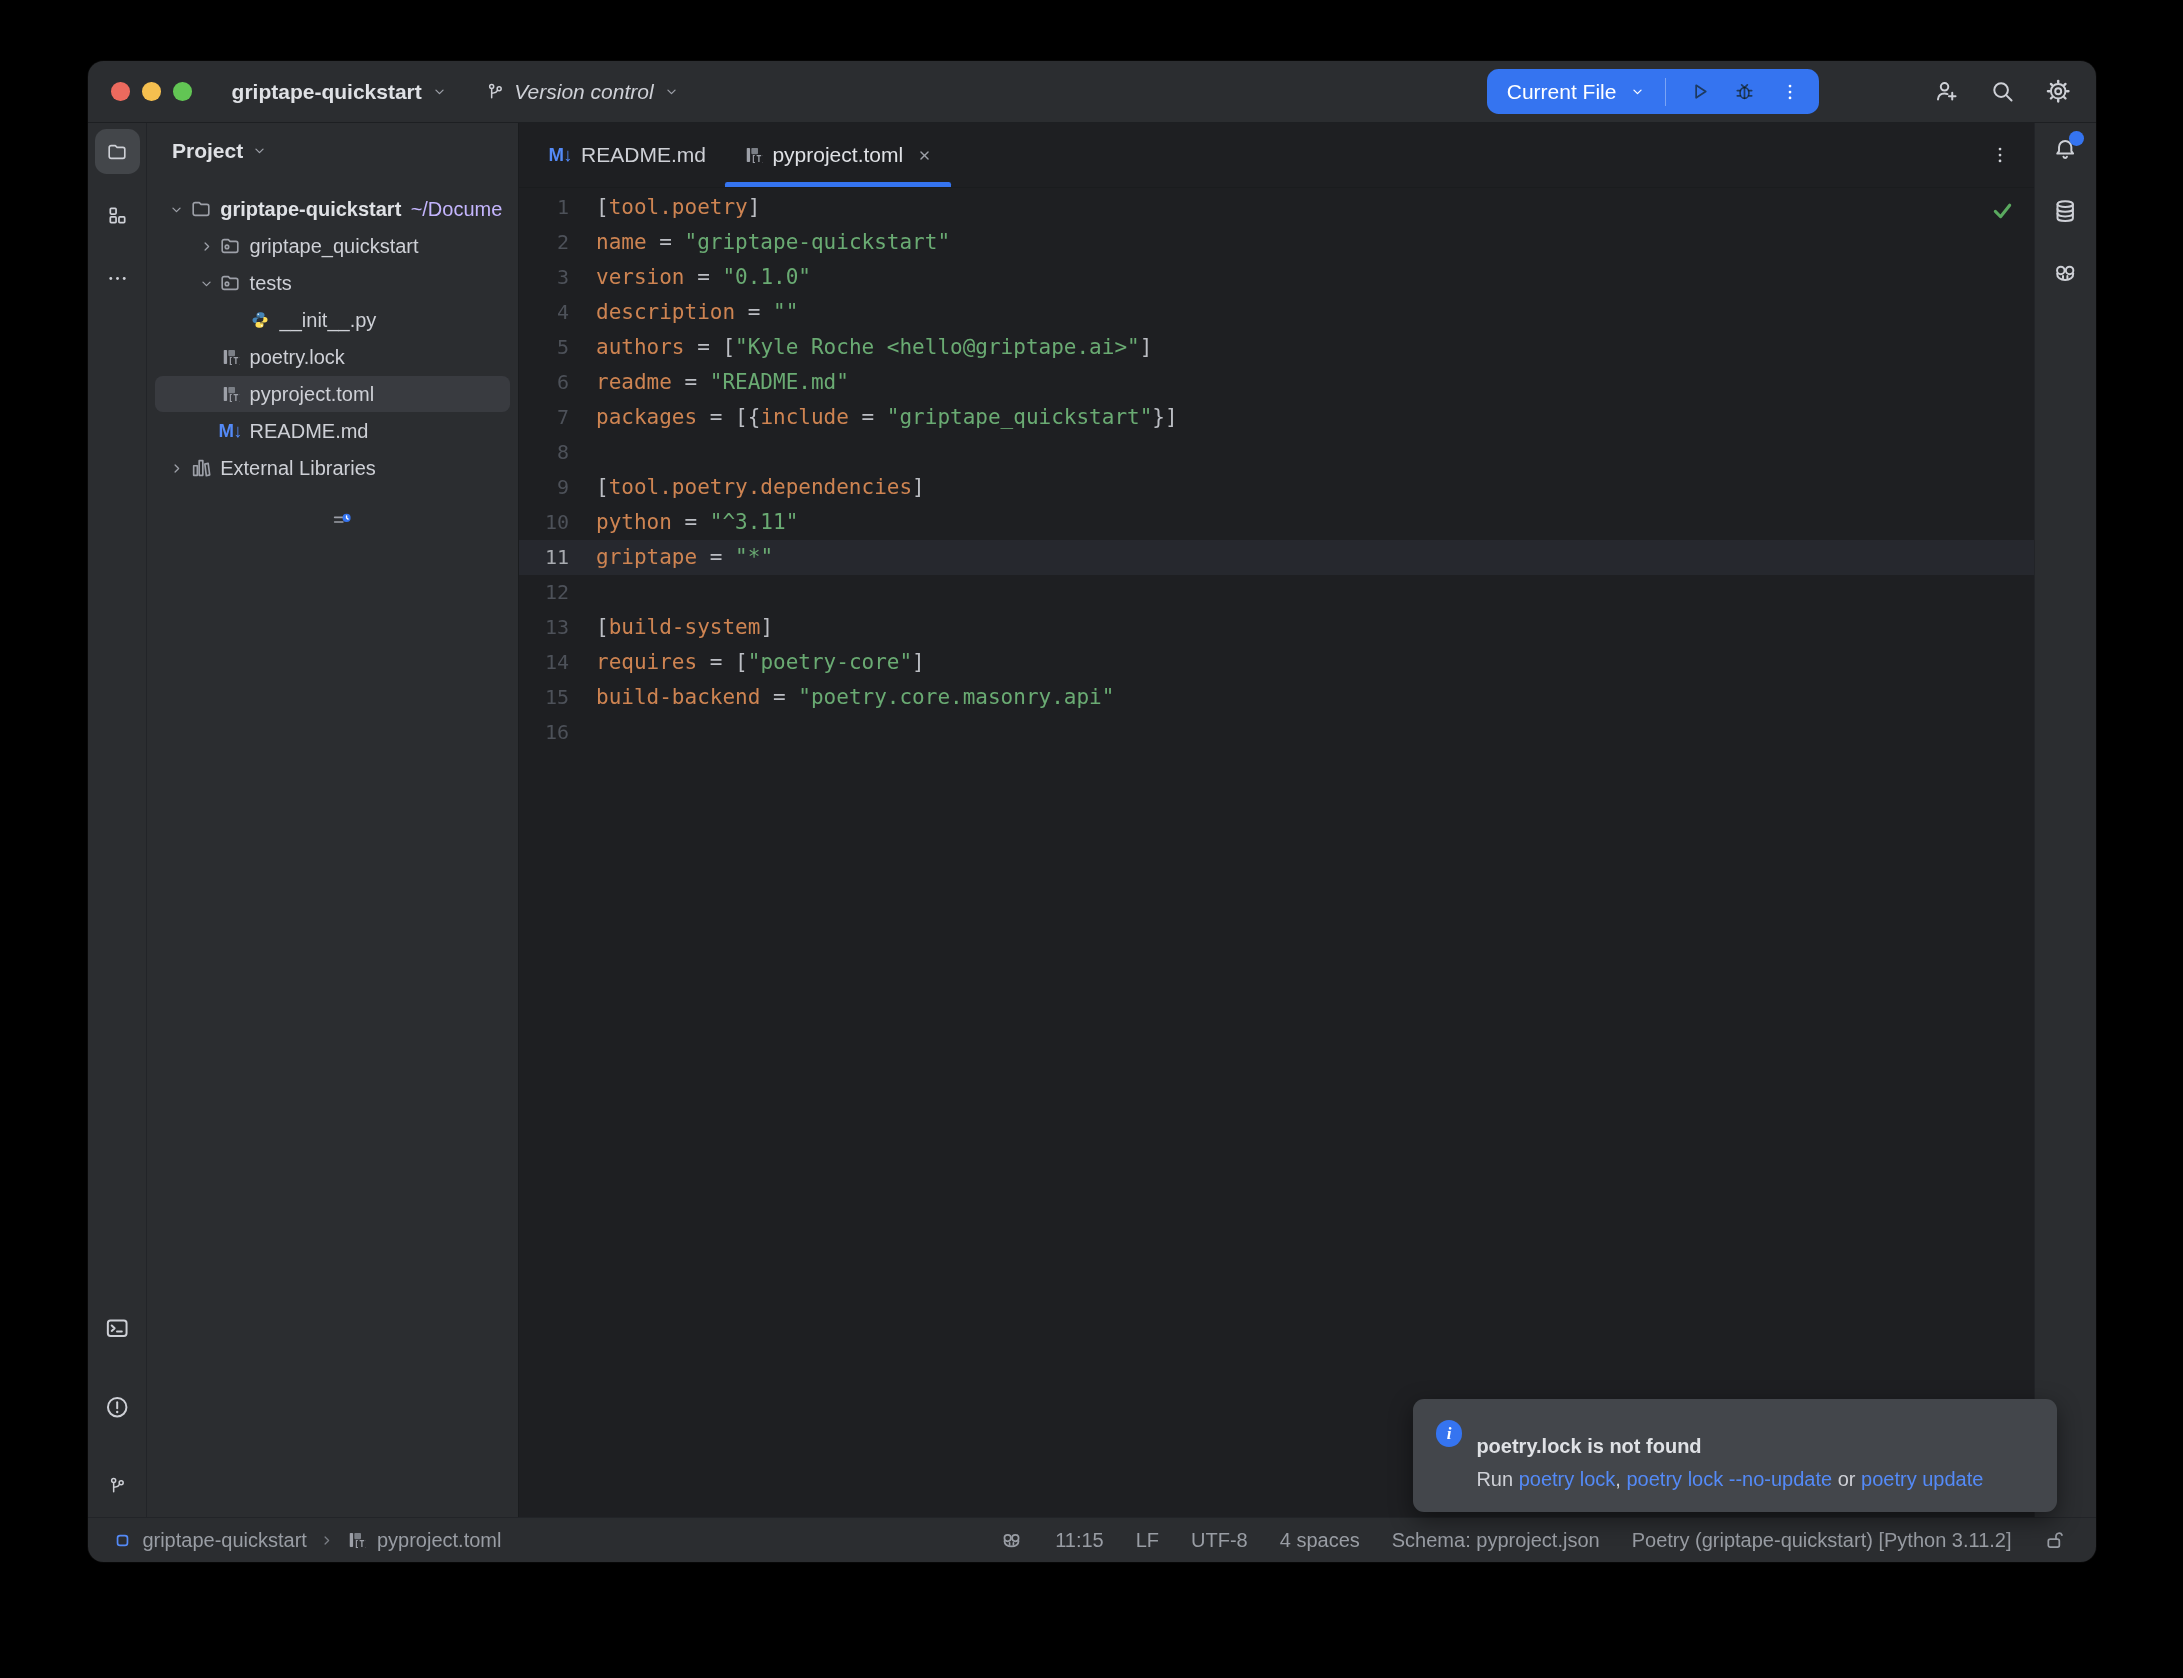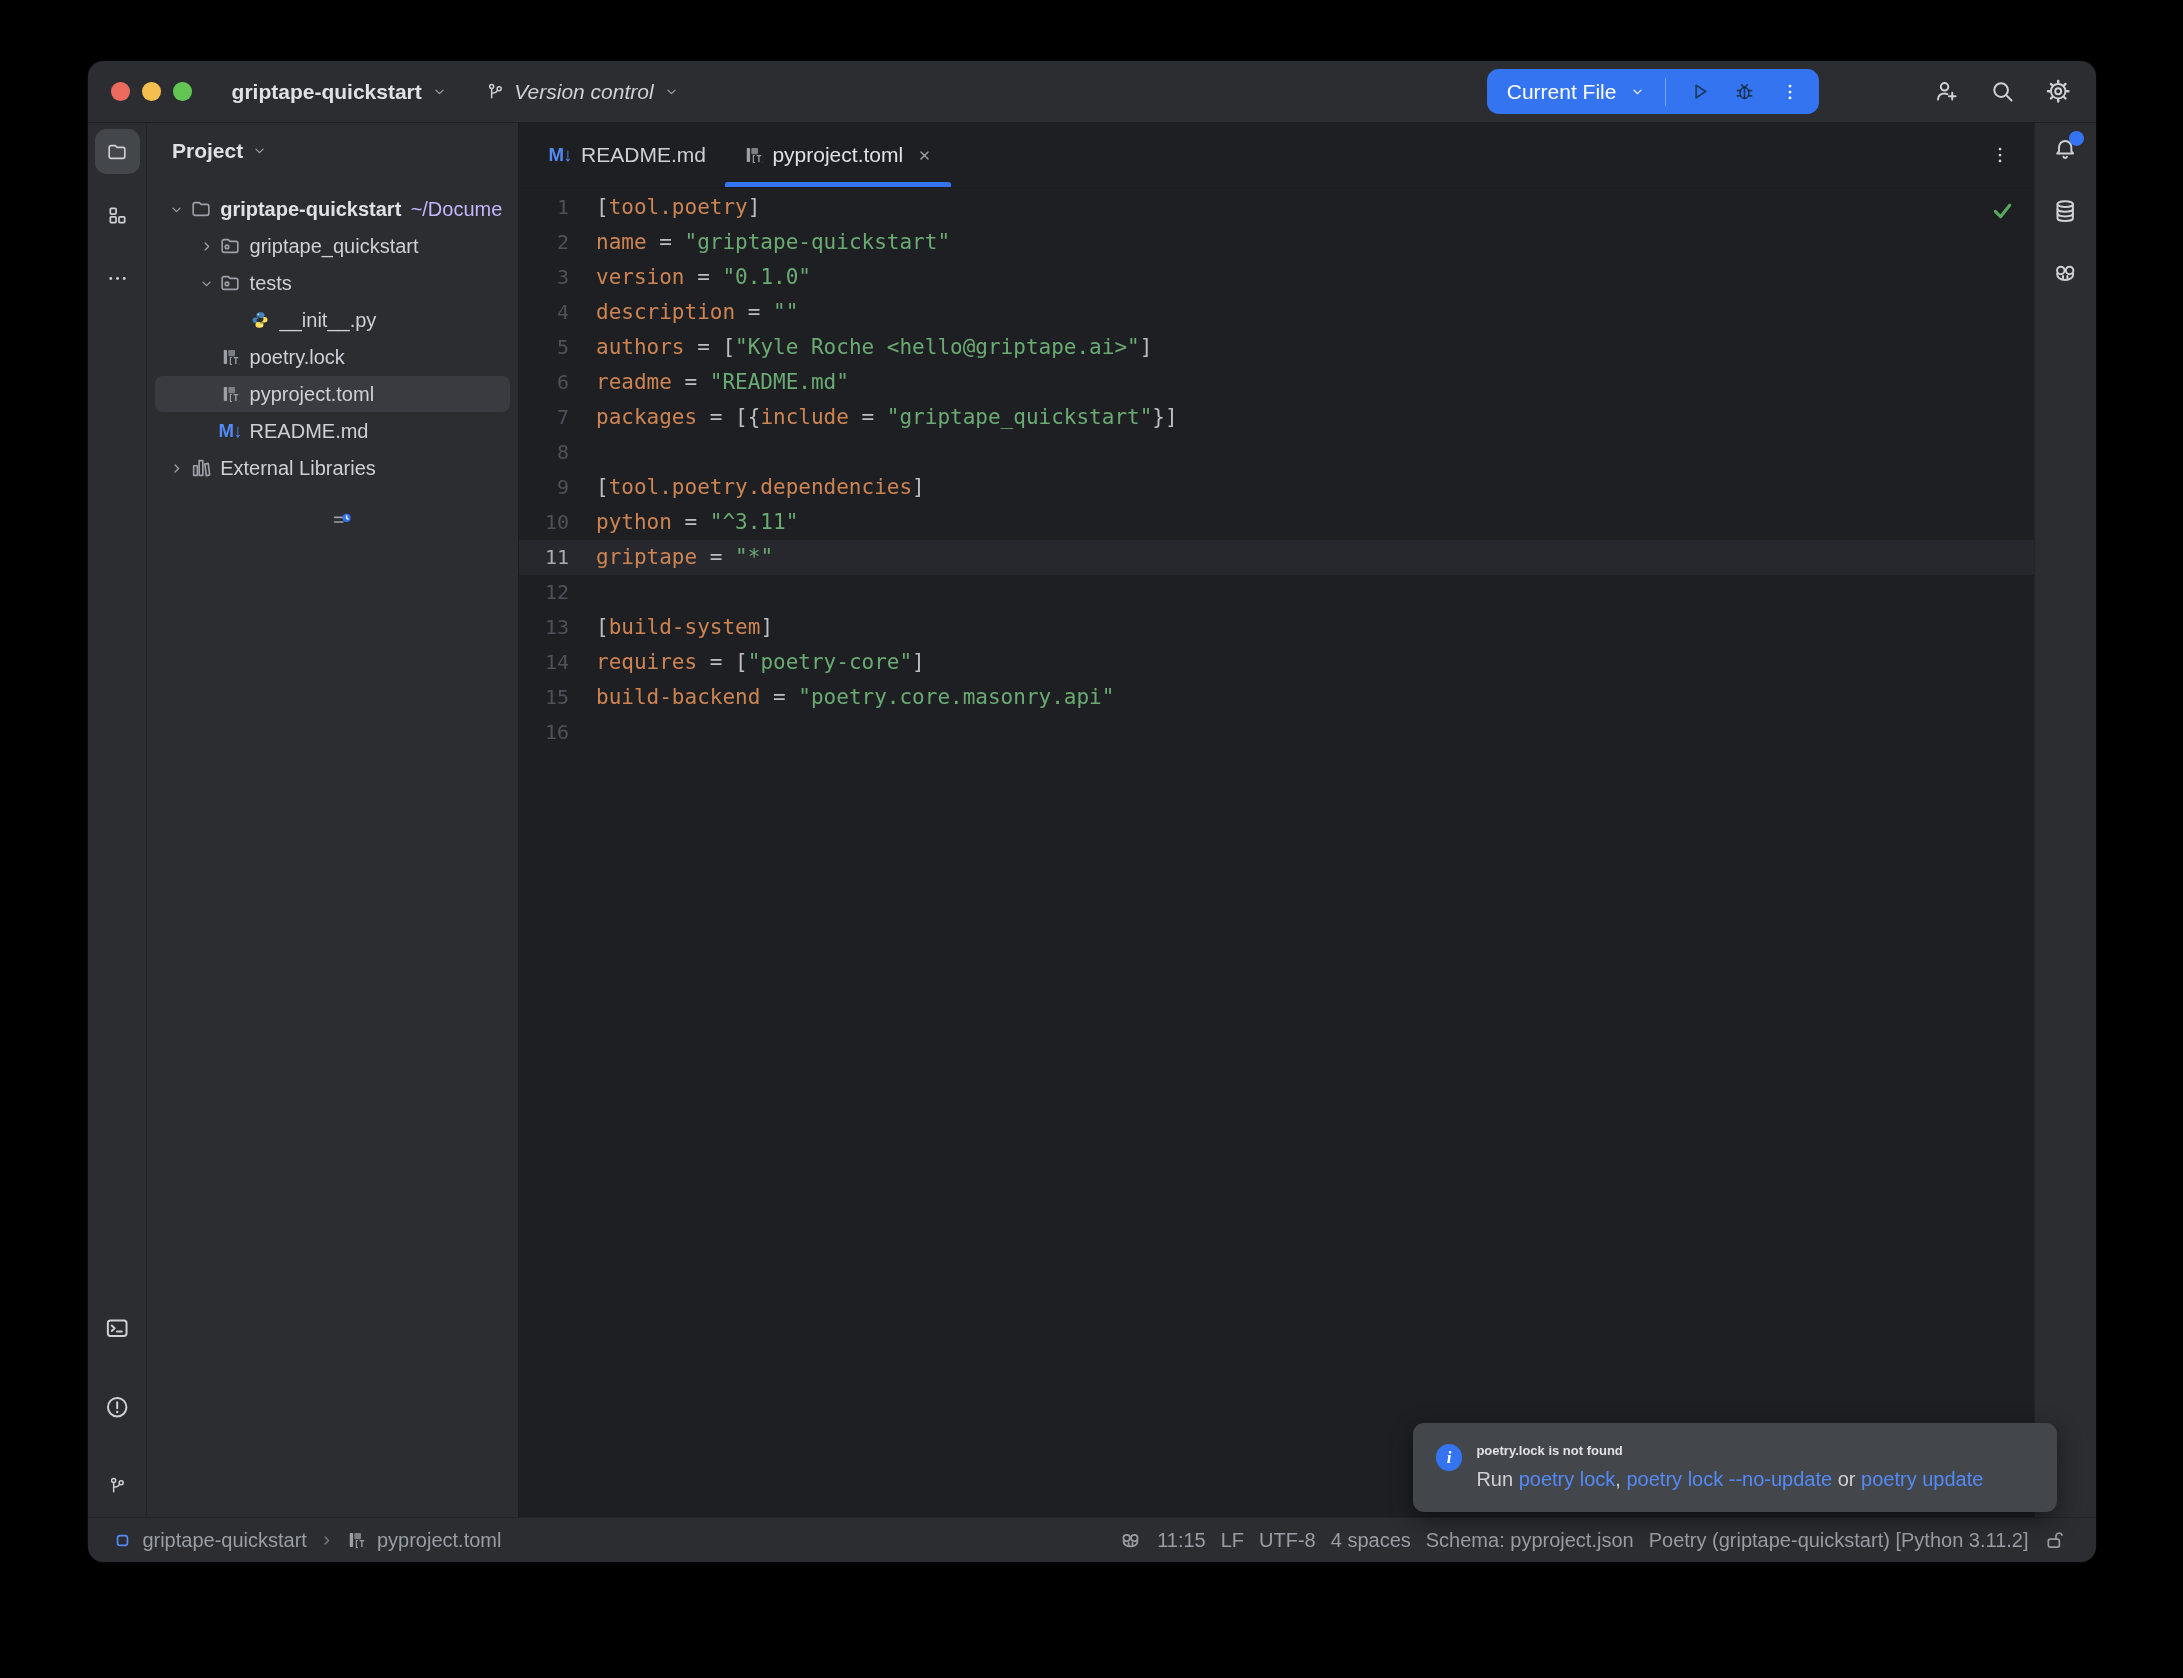--- a/index.html
+++ b/index.html
@@ -75,29 +75,29 @@
   .tk-k{color:#ce8452;margin-top:10px;}
   .tk-s{color:#6aab73;}
   .tk-p{color:#bcbec4;}
   .inspect-check{position:absolute;top:11px;right:20px;color:#5aa95f;}
   
   .balloon{position:absolute;right:39px;bottom:50px;width:598px;background:#43464b;border-radius:11px;
            padding:20px 23px;display:flex;gap:14px;box-shadow:0 7.8px 23px rgba(0,0,0,.45);z-index:5;}
   .balloon .info{flex:0 0 26.4px;height:26.4px;border-radius:50%;background:#3574f0;color:#fff;display:flex;
                  align-items:center;justify-content:center;font-size:17px;font-weight:700;font-style:italic;
                  font-family:"Liberation Serif",serif;margin-top:1.6px;}
-  .balloon .btitle{font-size:13px;font-weight:700;color:#dfe1e5;margin-bottom:7.8px;}
+  .balloon .btitle{font-size:20px;font-weight:700;color:#dfe1e5;margin-bottom:7.8px;margin-top:16px;}
   .balloon .bbody{font-size:20px;line-height:26.4px;color:#ced0d6;}
   .balloon .blink{color:#548af7;cursor:pointer;}
   
   .statusbar{height:44px;flex:0 0 44px;border-top:0.8px solid #222428;display:flex;align-items:center;
              padding:0 29.5px 0 26.4px;color:#999da4;font-size:20px;}
   .crumbs{display:flex;align-items:center;gap:11px;white-space:nowrap;}
   .crumbs .c-chev{color:#7a7e85;display:flex;}
-  .sb-right{margin-left:auto;display:flex;align-items:center;gap:15px;white-space:nowrap;}
+  .sb-right{margin-left:auto;display:flex;align-items:center;gap:32px;white-space:nowrap;}
   .sb-item{display:flex;align-items:center;}
   .iconwrap{display:flex;align-items:center;justify-content:center;}
 </style>
 </head>
 <body>
 
 <div class="stage">
   <div class="window">
 
     <div class="titlebar">

